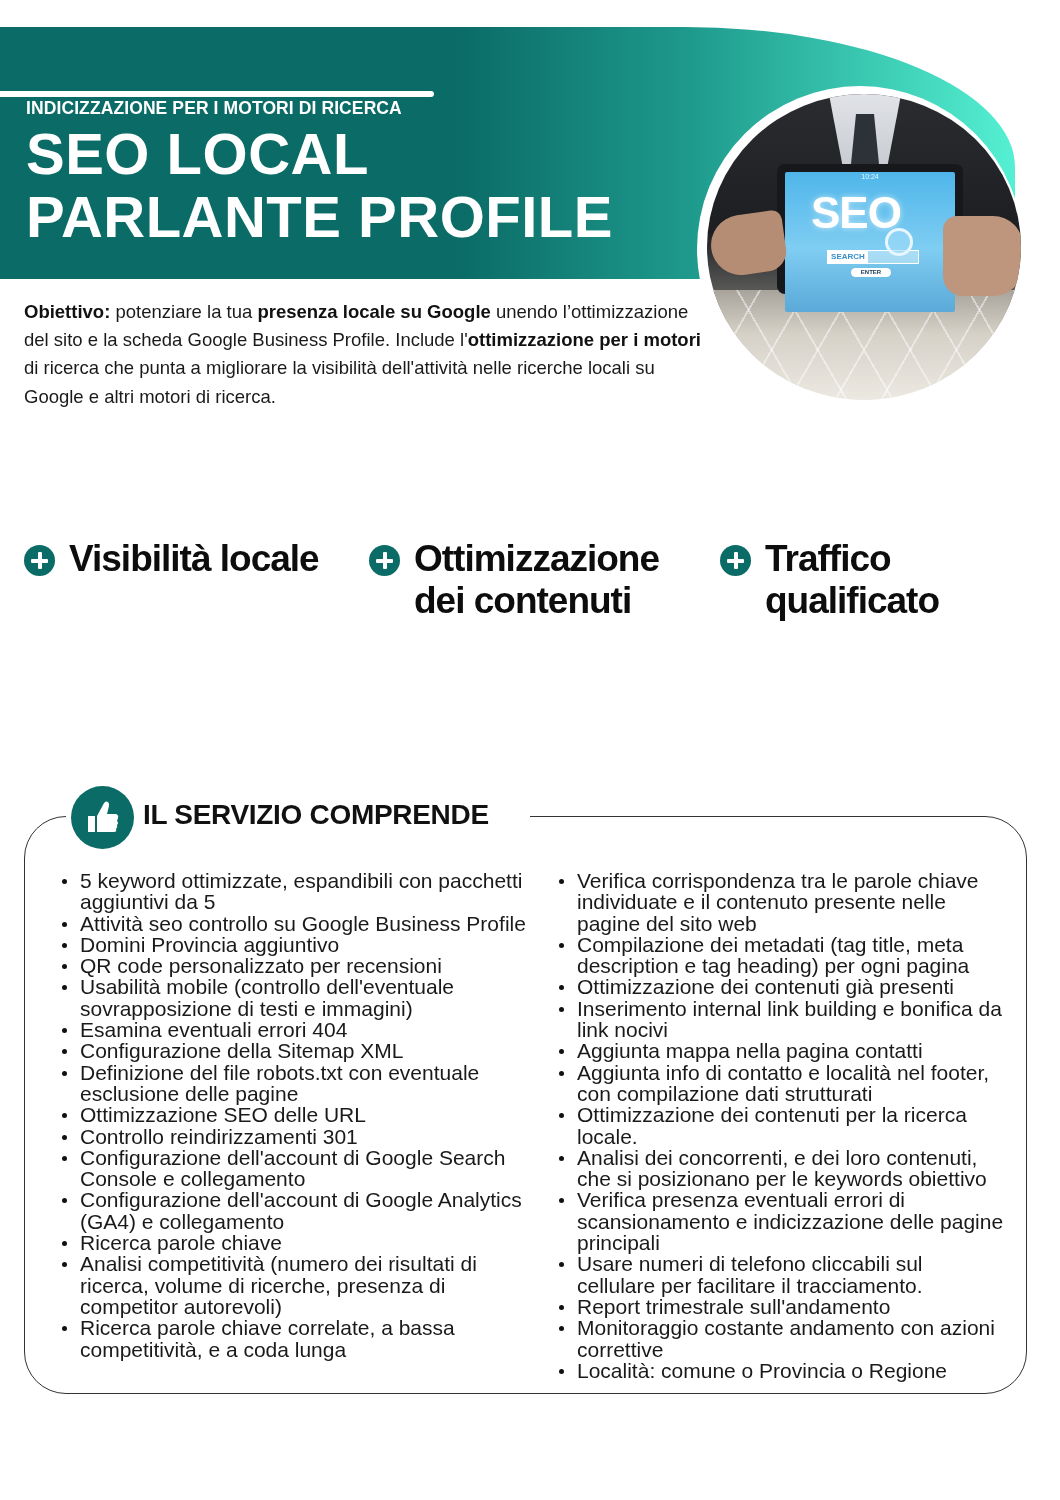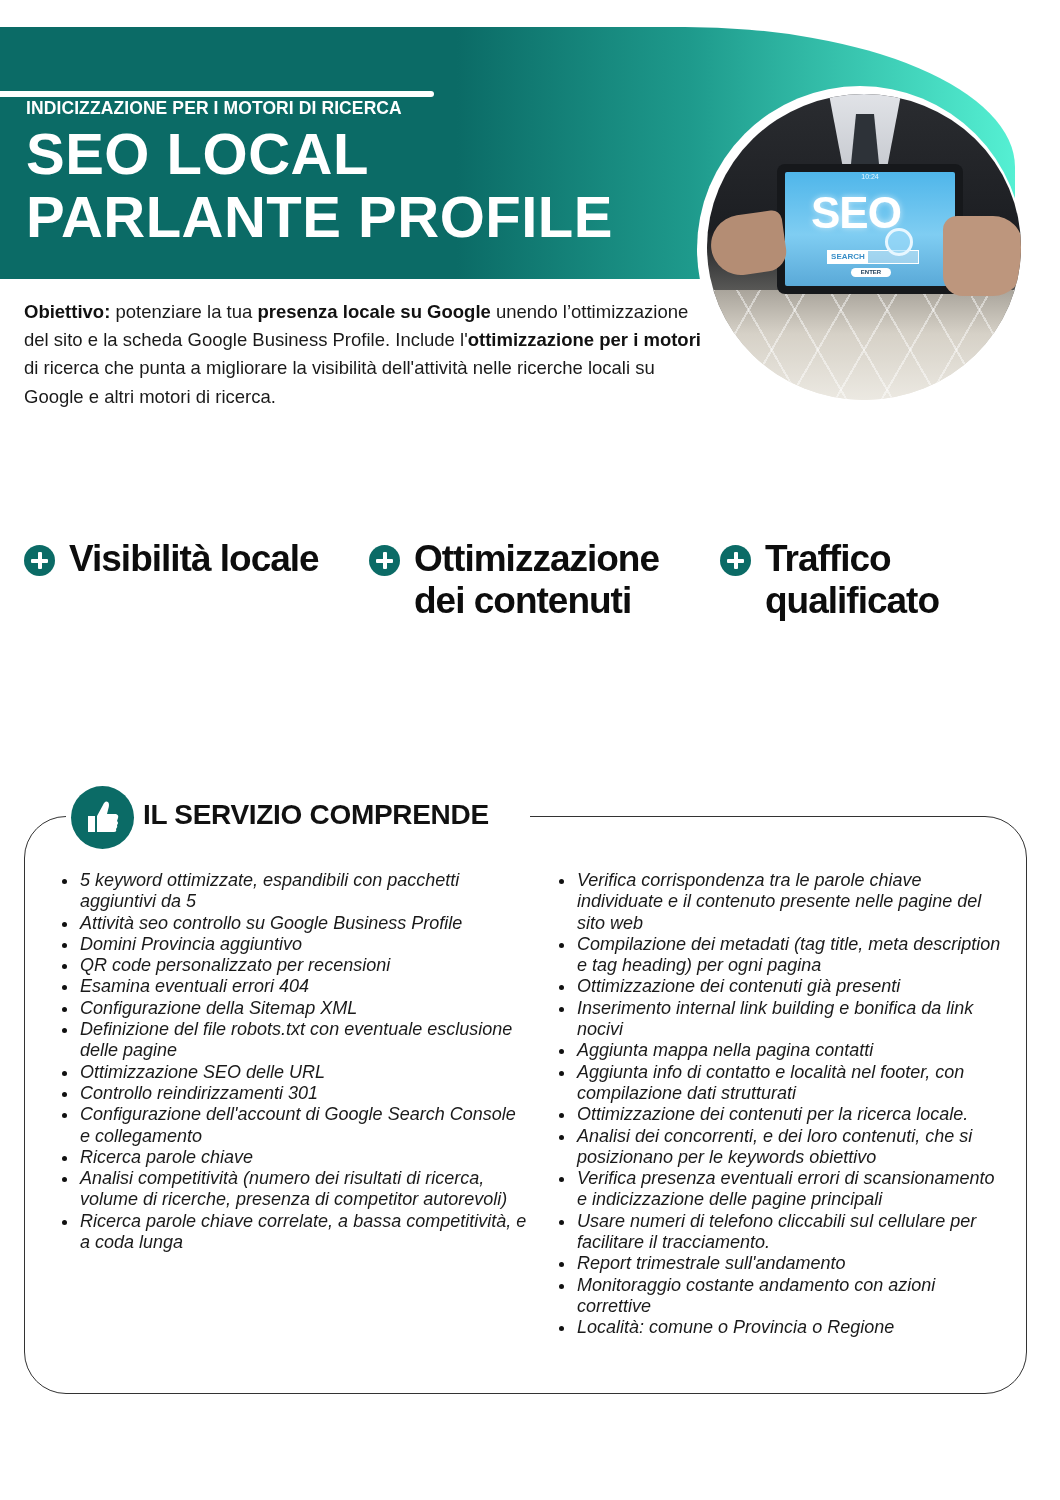--- a/index.html
+++ b/index.html
@@ -43,21 +43,21 @@
   }
   .tie {
     position: absolute; left: 143px; top: 20px; width: 30px; height: 60px;
     background: #2d3238; clip-path: polygon(20% 0, 80% 0, 100% 100%, 0 100%);
   }
   .tablet {
     position: absolute; left: 70px; top: 70px; width: 186px; height: 130px;
     background: #16181b; border-radius: 8px;
   }
   .tablet-screen {
-    position: absolute; left: 8px; top: 8px; width: 170px; height: 114px;
+    position: absolute; left: 8px; top: 8px; width: 170px; height: 140px;
     background: linear-gradient(180deg, #4fb6ea 0%, #7fcdf2 55%, #5aa9d8 100%);
     border-radius: 2px; overflow: hidden;
   }
   .screen-time { position: absolute; left: 0; right: 0; top: 1px; text-align: center; font-size: 7px; color: #e8f6ff; }
   .screen-seo {
     position: absolute; left: 26px; top: 16px; font-size: 44px; font-weight: bold; color: #ffffff;
     letter-spacing: -1px; text-shadow: 0 0 6px rgba(255,255,255,0.6);
   }
   .screen-search {
     position: absolute; left: 42px; top: 66px; width: 92px; height: 14px;
@@ -128,21 +128,21 @@
   }
   .thumb-badge {
     position: absolute; left: 71px; top: 786px; width: 63px; height: 63px; border-radius: 50%;
     background: #0b6b66;
   }
   .service-title {
     position: absolute; left: 143px; top: 799px;
     font-weight: bold; font-size: 28px; color: #111; letter-spacing: -0.3px;
   }
 
-  .col { position: absolute; top: 870px; font-size: 18px; line-height: 21.3px; color: #1a1a1a; list-style: none; font-style: italic; }
+  .col { position: absolute; top: 870px; font-size: 21px; line-height: 21.3px; color: #1a1a1a; list-style: none; }
   .col li { position: relative; padding-left: 22px; }
   .col li::before {
     content: ""; position: absolute; left: 4px; top: 9px; width: 5px; height: 5px; border-radius: 50%; background: #111;
   }
   .col-left { left: 58px; width: 470px; }
   .col-right { left: 555px; width: 450px; }
 </style>
 </head>
 <body>
 
@@ -197,26 +197,28 @@
     <path d="M26 30 L32 19 Q34 14 37 16 Q39 18 37 24 L36 28 L45 28 Q48 29 47 32 L46 35 Q48 37 46 39 Q47 41 45 43 Q46 46 43 46 L26 46 Z" fill="#ffffff"></path>
   </svg>
 </div>
 <div class="service-title">IL SERVIZIO COMPRENDE</div>
 
 <ul class="col col-left" id="left-list">
     <li>5 keyword ottimizzate, espandibili con pacchetti aggiuntivi da 5</li>
     <li>Attività seo controllo su Google Business Profile</li>
     <li>Domini Provincia aggiuntivo</li>
     <li>QR code personalizzato per recensioni</li>
+    <li>Usabilità mobile (controllo dell'eventuale sovrapposizione di testi e immagini)</li>
     <li>Esamina eventuali errori 404</li>
     <li>Configurazione della Sitemap XML</li>
     <li>Definizione del file robots.txt con eventuale esclusione delle pagine</li>
     <li>Ottimizzazione SEO delle URL</li>
     <li>Controllo reindirizzamenti 301</li>
     <li>Configurazione dell'account di Google Search Console e collegamento</li>
+    <li>Configurazione dell'account di Google Analytics (GA4) e collegamento</li>
     <li>Ricerca parole chiave</li>
     <li>Analisi competitività (numero dei risultati di ricerca, volume di ricerche, presenza di competitor autorevoli)</li>
     <li>Ricerca parole chiave correlate, a bassa competitività, e a coda lunga</li>
   </ul>
 <ul class="col col-right" id="right-list">
     <li>Verifica corrispondenza tra le parole chiave individuate e il contenuto presente nelle pagine del sito web</li>
     <li>Compilazione dei metadati (tag title, meta description e tag heading) per ogni pagina</li>
     <li>Ottimizzazione dei contenuti già presenti</li>
     <li>Inserimento internal link building e bonifica da link nocivi</li>
     <li>Aggiunta mappa nella pagina contatti</li>

